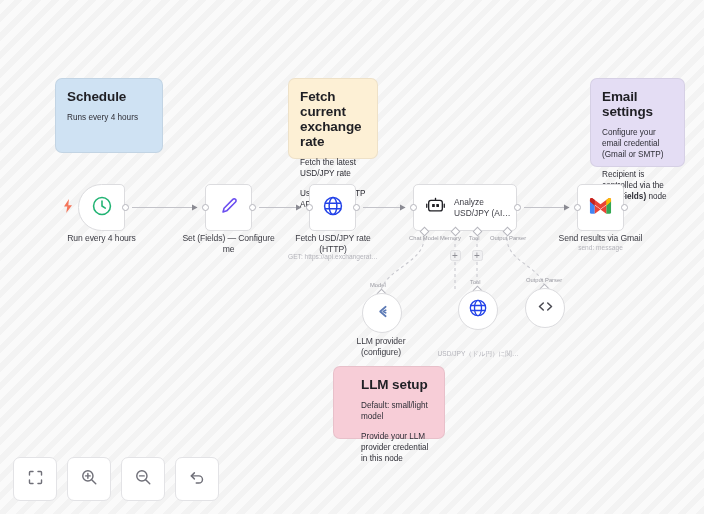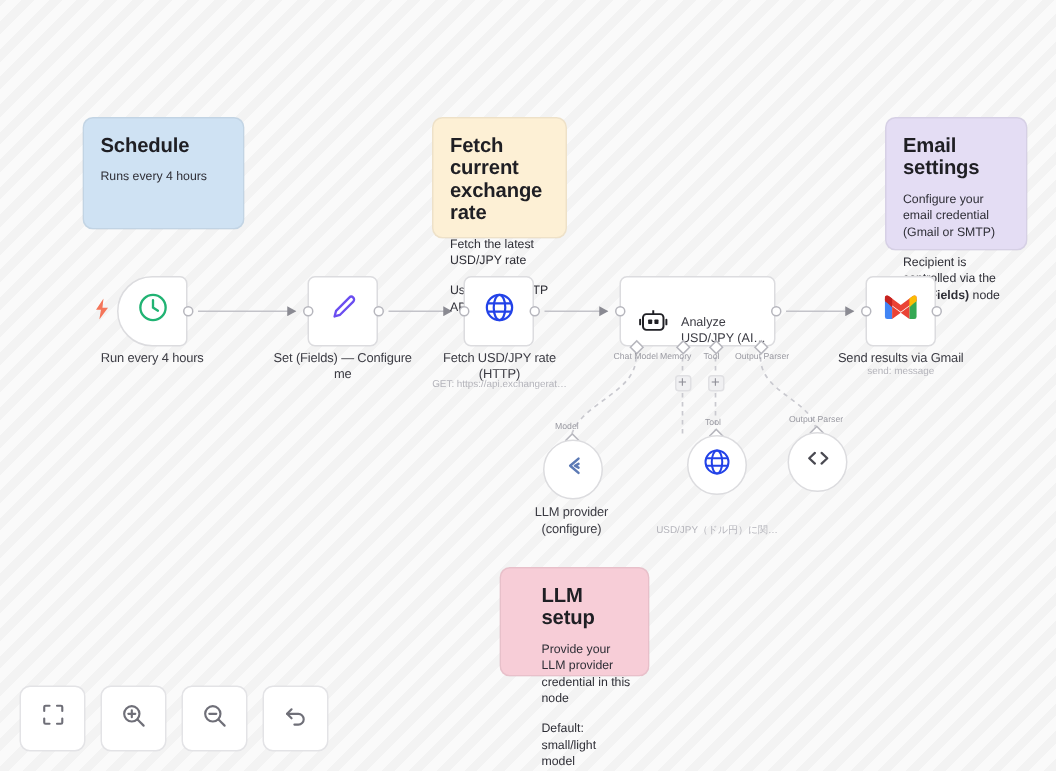--- a/index.html
+++ b/index.html
@@ -51,21 +51,21 @@
     color: #2e2e36;
     line-height: 11px;
     margin-bottom: 9px;
   }
   .sticky .s-para:last-child { margin-bottom: 0; }
   .sticky .s-para b { font-weight: bold; }
 
   #note-schedule { left: 55px;  top: 78px;  width: 108px;  height: 75px;  background: #cfe2f3; }
   #note-fetch    { left: 288px; top: 78px;  width: 90px;  height: 81px;  background: #fdf0d5; }
   #note-email    { left: 554px; top: 78px;  width: 95px;  height: 89px;  background: #e4ddf4; margin-left: 36px; }
-  #note-llm      { left: 333px; top: 378px; width: 100px;  height: 73px;  background: #f7cdd7; padding-left: 27px; }
+  #note-llm      { left: 333px; top: 366px; width: 112px;  height: 73px;  background: #f7cdd7; padding-left: 27px; }
 
   #note-fetch .s-title { line-height: 15px; }
 
   
   #wires { position: absolute; left: 0; top: 0; width: 704px; height: 514px; }
 
   
   .node {
     position: absolute;
     background: #ffffff;
@@ -101,21 +101,20 @@
   }
   #node-set   { left: 205px; top: 184px; width: 47px; height: 47px; }
   #node-http  { left: 309px; top: 184px; width: 47px; height: 47px; }
   #node-gmail { left: 577px; top: 184px; width: 47px; height: 47px; }
 
   #node-agent {
     left: 413px; top: 184px; width: 104px; height: 47px;
     justify-content: flex-start;
     padding-left: 11px;
     gap: 8px;
-    align-items: flex-end;
   }
   #node-agent .agent-text {
     font-size: 8.4px;
     color: #3c3c44;
     line-height: 10.5px;
   }
 
   
   .node-circle {
     position: absolute;
@@ -234,22 +233,22 @@
   </div>
 
   <div class="sticky" id="note-email">
     <div class="s-title">Email settings</div>
     <div class="s-para">Configure your email credential (Gmail or SMTP)</div>
     <div class="s-para"><span>Recipient is controlled via the </span><b>Set (Fields)</b><span> node</span></div>
   </div>
 
   <div class="sticky" id="note-llm">
     <div class="s-title">LLM setup</div>
+    <div class="s-para">Default: small/light model</div>
     <div class="s-para">Provide your LLM provider credential in this node</div>
-    <div class="s-para">Default: small/light model</div>
   </div>
 
   <div id="trigger-bolt">
     <svg width="12" height="14" viewBox="0 0 12 14">
         <path d="M7 0 L2 7.5 H5.3 L4.2 14 L10 6.2 H6.3 Z" fill="#f4755a"></path>
       </svg>
   </div>
   <div class="node" id="node-trigger">
     <span>
       <svg width="22" height="22" viewBox="0 0 24 24" fill="none" stroke="#21b373" stroke-width="1.7">

